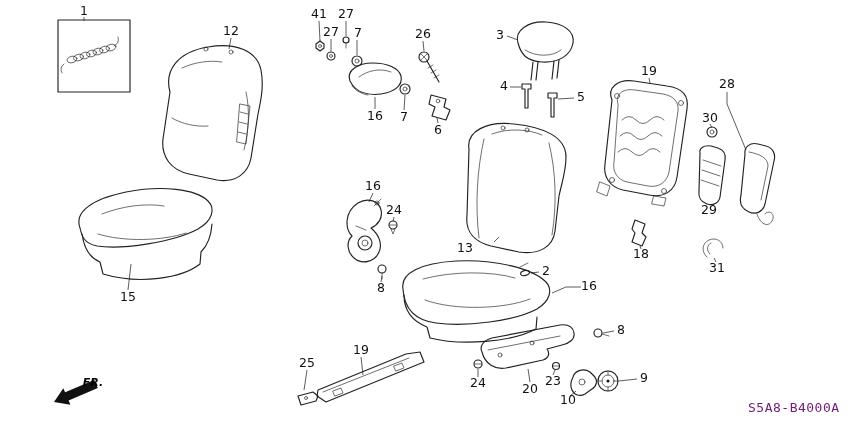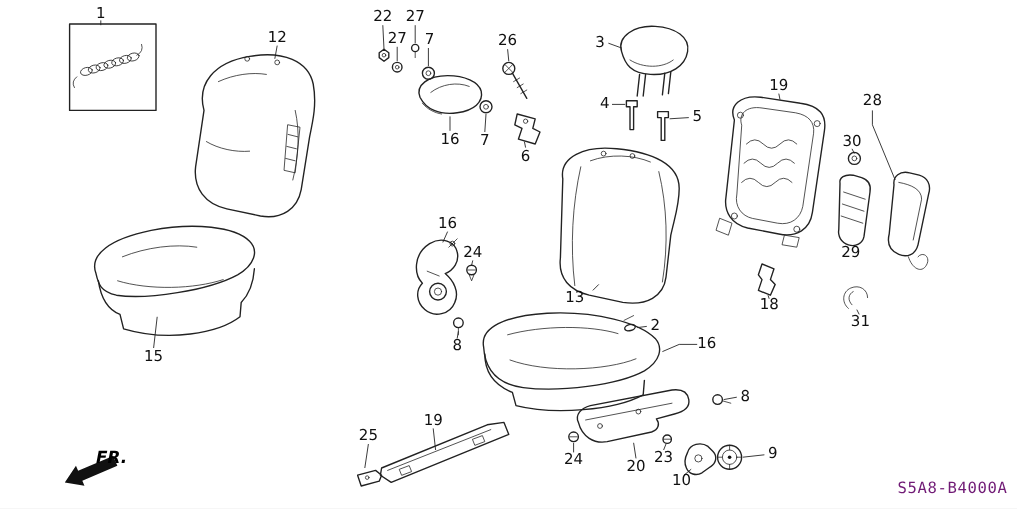--- a/index.html
+++ b/index.html
@@ -6,21 +6,21 @@
   .canvas{position:relative;width:850px;height:424px;background:#ffffff;overflow:hidden;
           font-family:"DejaVu Sans",sans-serif;}
   .canvas svg{position:absolute;left:0;top:0;}
   .ln{fill:none;stroke:#222;stroke-width:1.15;stroke-linecap:round;stroke-linejoin:round;}
   .thin{stroke-width:.65;}
   .leader{fill:none;stroke:#333;stroke-width:.8;}
   .solid{fill:#111;stroke:none;}
   .callout{position:absolute;transform:translate(-50%,-50%);font-size:12.5px;color:#111;
            line-height:1;user-select:none;}
   .fr{position:absolute;transform:translate(-50%,-50%);font-weight:bold;font-style:italic;
-      font-size:14px;color:#000;}
+      font-size:11px;color:#000;}
   .code{position:absolute;font-family:"DejaVu Sans Mono",monospace;font-size:13px;
         letter-spacing:.5px;color:#701a75;}
 </style>
 </head>
 <body>
 
 <div class="canvas">
 
   <svg width="850" height="424" viewBox="0 0 850 424">
 
@@ -278,38 +278,38 @@
     </g>
 
     <g>
       <polygon class="solid" points="94.2,379.9 65.1,392.3 63.3,388.2 54,402 70.4,404.8 68.6,400.6 97.8,388.1"></polygon>
     </g>
 
   </svg>
 
   <div class="callout" style="left:84px;top:11px">1</div>
   <div class="callout" style="left:231px;top:31px">12</div>
-  <div class="callout" style="left:319px;top:14px">22</div>
+  <div class="callout" style="left:319px;top:14px">41</div>
   <div class="callout" style="left:346px;top:14px">27</div>
   <div class="callout" style="left:331px;top:32px">27</div>
   <div class="callout" style="left:358px;top:33px">7</div>
   <div class="callout" style="left:423px;top:34px">26</div>
   <div class="callout" style="left:500px;top:35px">3</div>
   <div class="callout" style="left:504px;top:86px">4</div>
   <div class="callout" style="left:581px;top:97px">5</div>
   <div class="callout" style="left:649px;top:71px">19</div>
   <div class="callout" style="left:727px;top:84px">28</div>
   <div class="callout" style="left:710px;top:118px">30</div>
   <div class="callout" style="left:375px;top:116px">16</div>
   <div class="callout" style="left:404px;top:117px">7</div>
   <div class="callout" style="left:438px;top:130px">6</div>
   <div class="callout" style="left:709px;top:210px">29</div>
   <div class="callout" style="left:373px;top:186px">16</div>
   <div class="callout" style="left:394px;top:210px">24</div>
-  <div class="callout" style="left:479px;top:248px">13</div>
+  <div class="callout" style="left:465px;top:248px">13</div>
   <div class="callout" style="left:546px;top:271px">2</div>
   <div class="callout" style="left:641px;top:254px">18</div>
   <div class="callout" style="left:717px;top:268px">31</div>
   <div class="callout" style="left:589px;top:286px">16</div>
   <div class="callout" style="left:128px;top:297px">15</div>
   <div class="callout" style="left:381px;top:288px">8</div>
   <div class="callout" style="left:621px;top:330px">8</div>
   <div class="callout" style="left:307px;top:363px">25</div>
   <div class="callout" style="left:361px;top:350px">19</div>
   <div class="callout" style="left:478px;top:383px">24</div>

